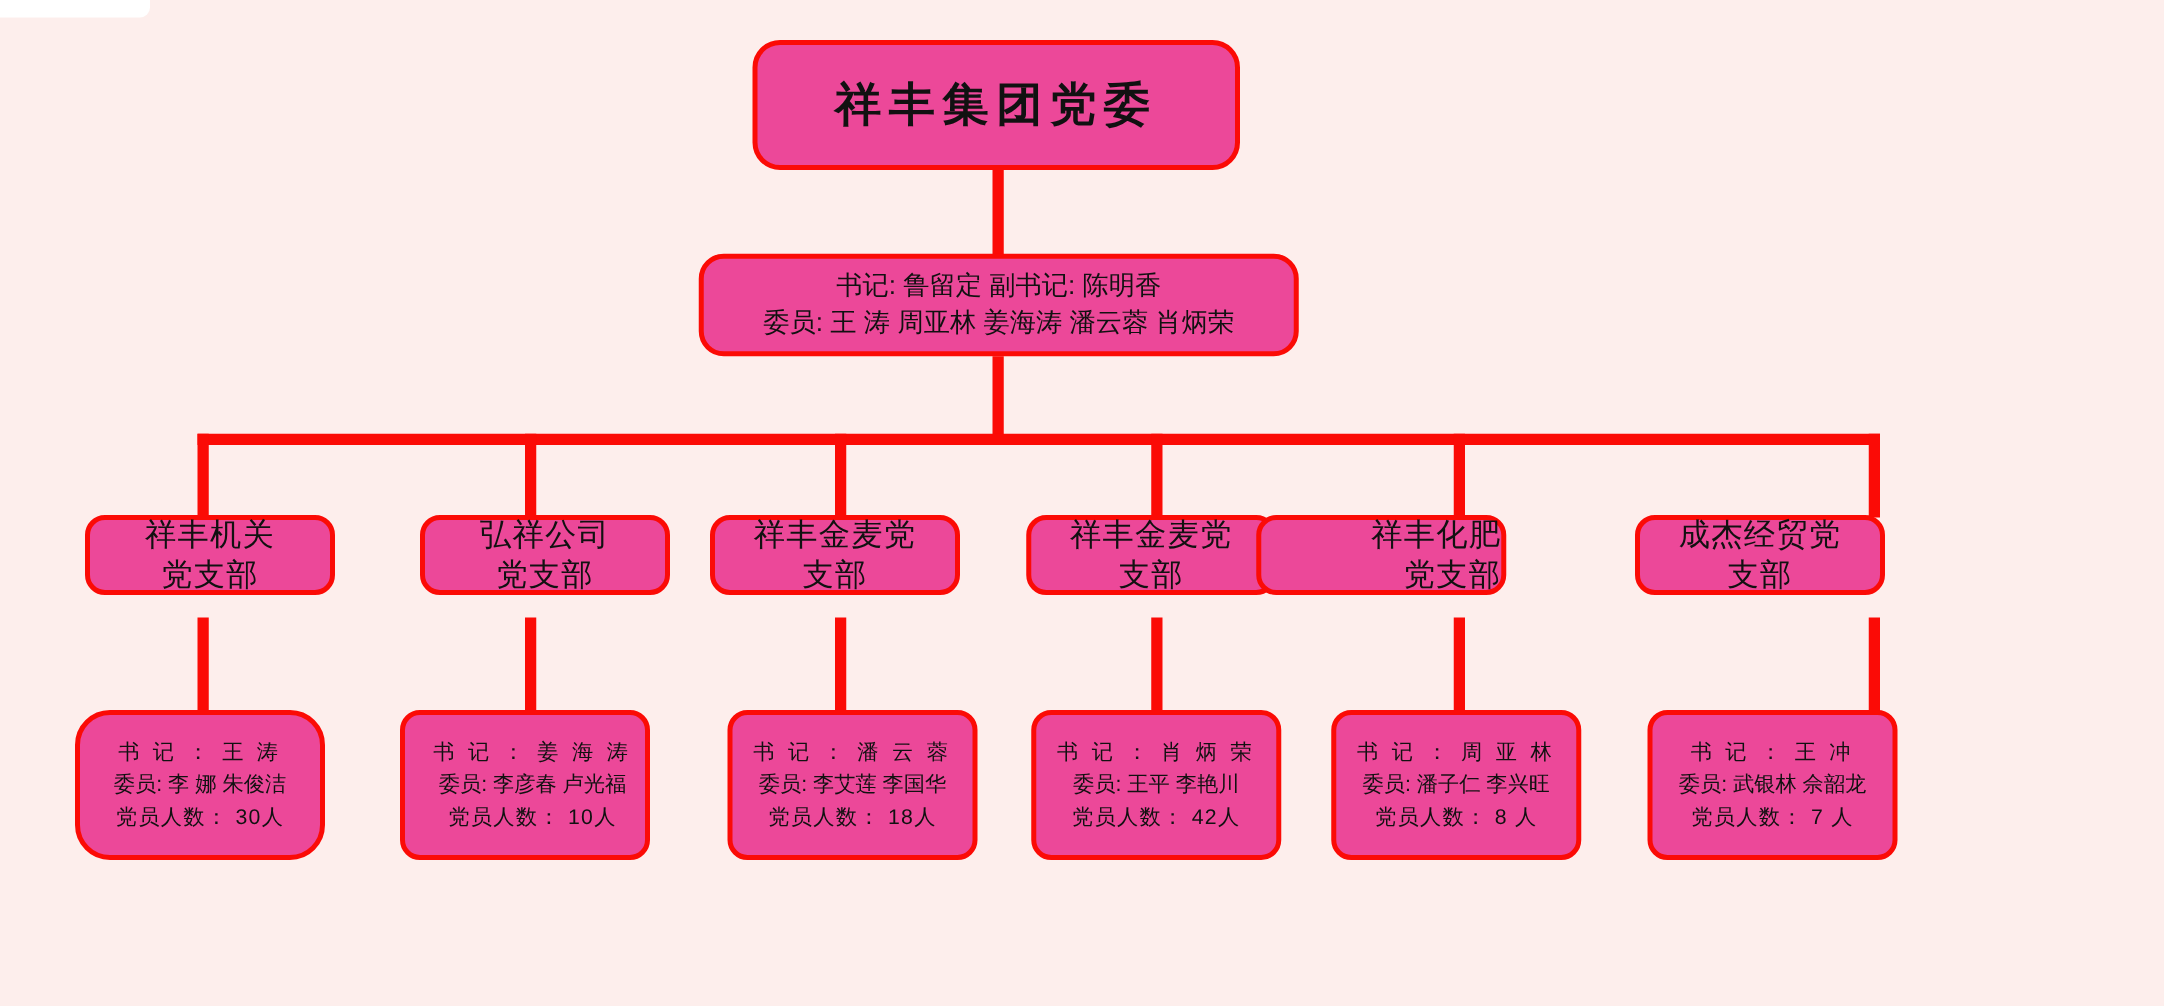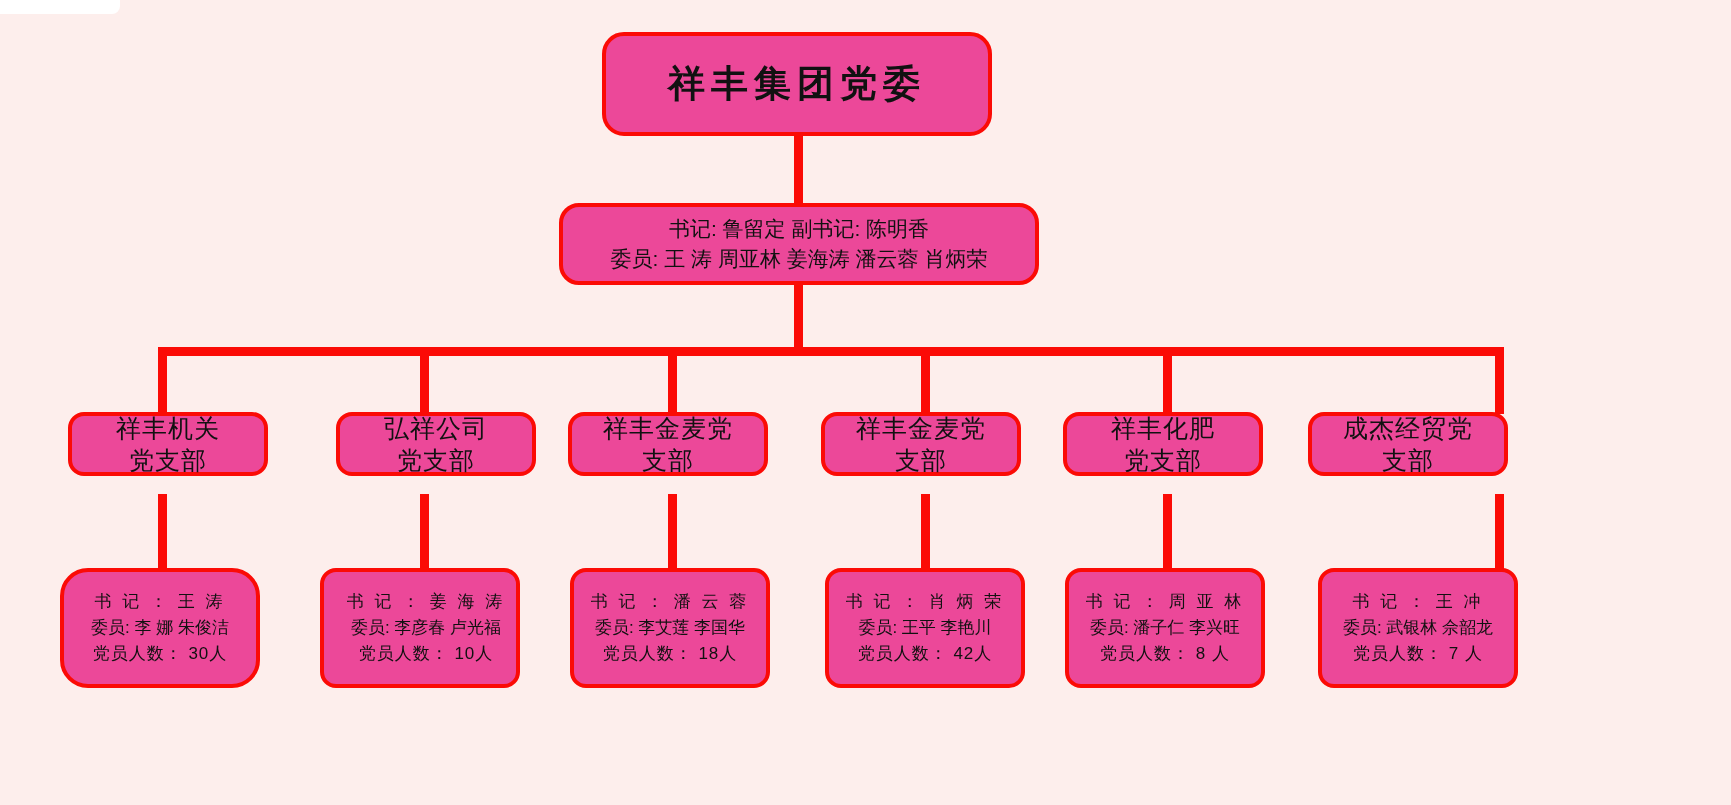--- a/index.html
+++ b/index.html
@@ -160,40 +160,40 @@
     <div class="branch-text">党支部</div>
   </div>
   <div class="node branch" style="left:568px;">
     <div class="branch-text">祥丰金麦党</div>
     <div class="branch-text">支部</div>
   </div>
   <div class="node branch" style="left:821px;">
     <div class="branch-text">祥丰金麦党</div>
     <div class="branch-text">支部</div>
   </div>
-  <div class="node branch" style="left:1063px;">
+  <div class="node branch" style="left:1005px;align-items:flex-end;">
     <div class="branch-text">祥丰化肥</div>
     <div class="branch-text">党支部</div>
   </div>
   <div class="node branch" style="left:1308px;">
     <div class="branch-text">成杰经贸党</div>
     <div class="branch-text">支部</div>
   </div>
 
   <div class="node detail" style="left:60px;border-radius:28px;">
     <div class="d-row d-sec">书 记 ： 王 涛</div>
     <div class="d-row d-mem">委员: 李 娜  朱俊洁</div>
     <div class="d-row d-cnt">党员人数： 30人</div>
   </div>
   <div class="node detail" style="left:320px;padding-left:22px;">
     <div class="d-row d-sec">书 记 ： 姜 海 涛</div>
     <div class="d-row d-mem">委员: 李彦春  卢光福</div>
     <div class="d-row d-cnt">党员人数： 10人</div>
   </div>
-  <div class="node detail" style="left:570px;">
+  <div class="node detail" style="left:582px;">
     <div class="d-row d-sec">书 记 ： 潘 云 蓉</div>
     <div class="d-row d-mem">委员: 李艾莲  李国华</div>
     <div class="d-row d-cnt">党员人数： 18人</div>
   </div>
   <div class="node detail" style="left:825px;">
     <div class="d-row d-sec">书 记 ： 肖 炳 荣</div>
     <div class="d-row d-mem">委员: 王平    李艳川</div>
     <div class="d-row d-cnt">党员人数： 42人</div>
   </div>
   <div class="node detail" style="left:1065px;">

